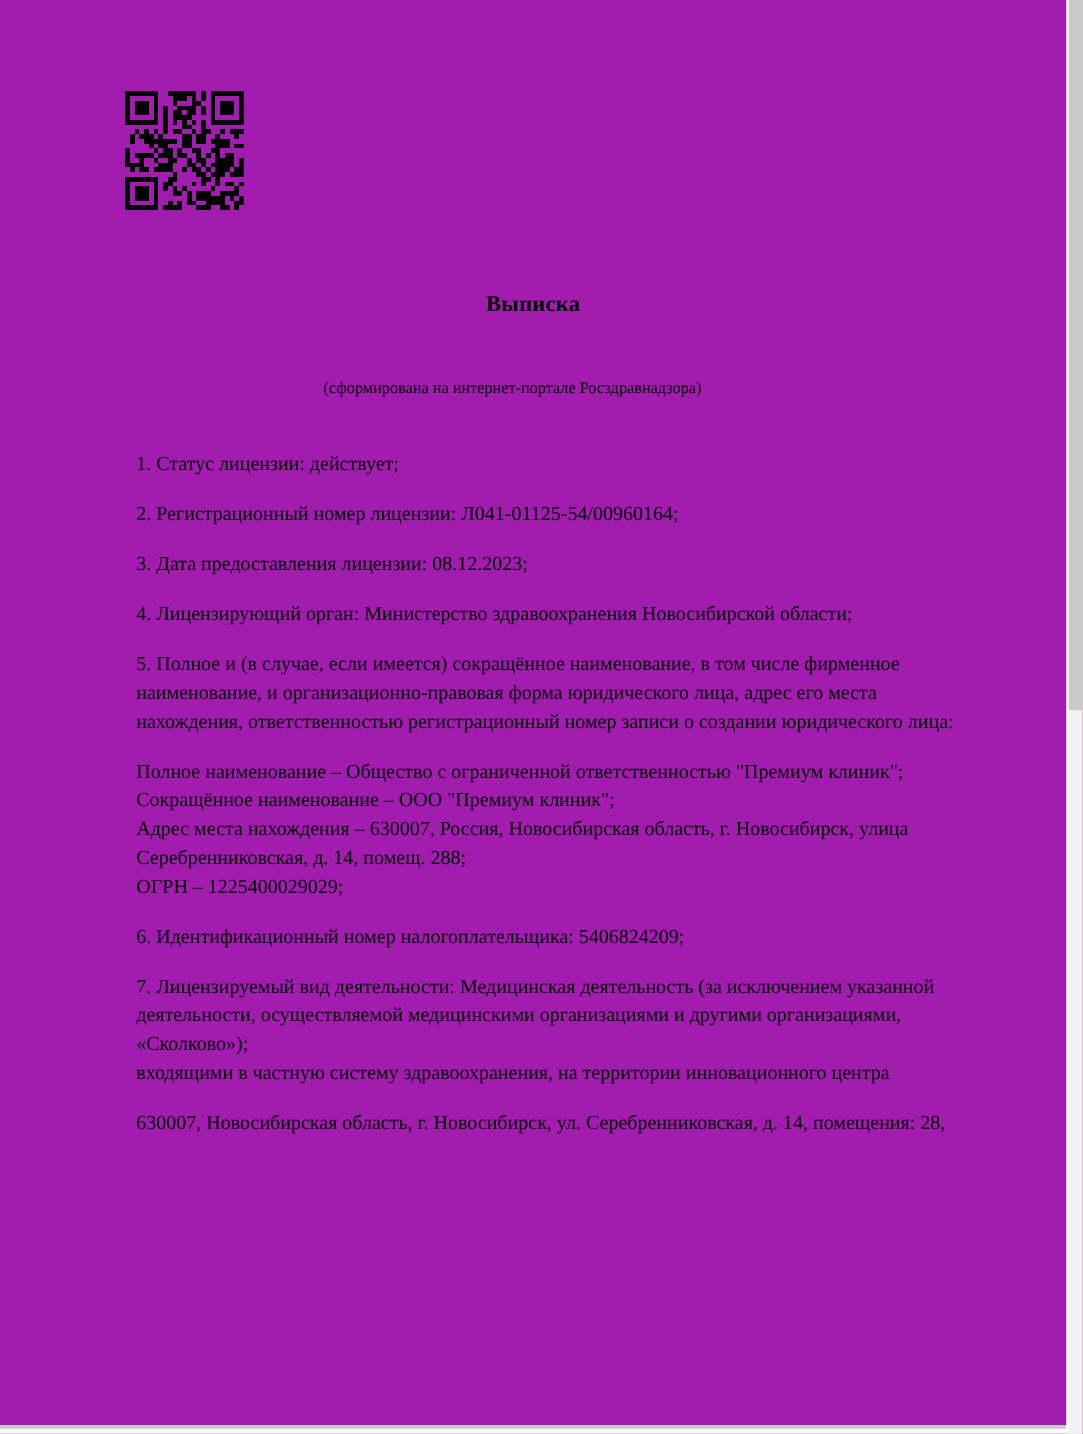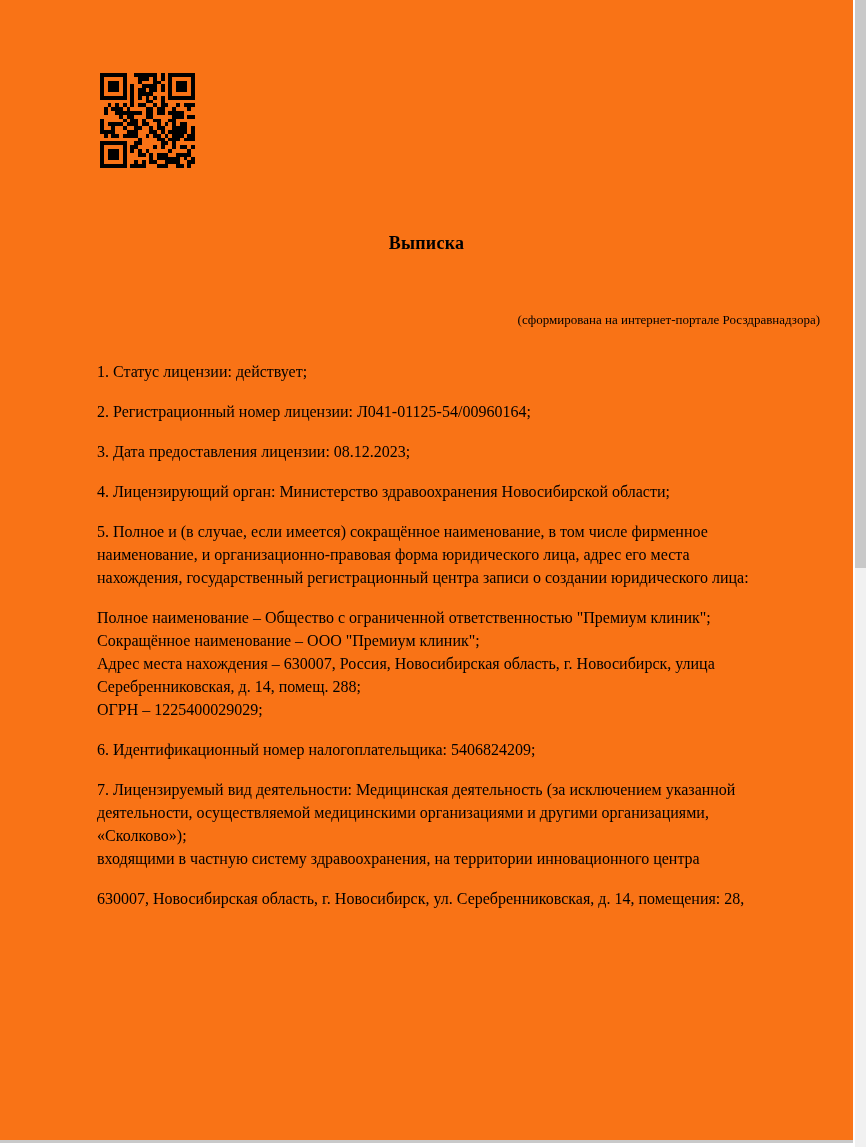--- a/index.html
+++ b/index.html
@@ -13,21 +13,21 @@
     background: #ffffff;
     overflow: hidden;
     font-family: "Liberation Serif", serif;
     color: #000000;
   }
   .page {
     position: absolute;
     left: 0; top: 0;
     width: 853px;
     height: 1140px;
-    background: #f97316;
+    background: #a21caf;
   }
   .page-bottom-edge {
     position: absolute;
     left: 0; top: 1140px;
     width: 853px;
     height: 3px;
     background: #c9c9c9;
   }
   .qr {
     position: absolute;
@@ -40,34 +40,34 @@
     left: 0; top: 231px;
     width: 853px;
     text-align: center;
     font-weight: bold;
     font-size: 18px;
     line-height: 25px;
     letter-spacing: 0.2px;
   }
   .subtitle {
     position: absolute;
-    left: 0; top: 312px;
+    left: 0; top: 302px;
     width: 820px;
-    text-align: right;
+    text-align: center;
     font-size: 13px;
     line-height: 16px;
   }
   .content {
     position: absolute;
     left: 97px; top: 360px;
     width: 716px;
     font-size: 16px;
     line-height: 23px;
   }
-  .para { margin: 0 0 17px 0; }
+  .para { margin: 0 0 17px 12px; }
   .line { white-space: nowrap; }
   .scroll-track {
     position: absolute;
     right: 0; top: 0;
     width: 11px;
     height: 1147px;
     background: #f1f1f1;
   }
   .scroll-thumb {
     position: absolute;
@@ -432,21 +432,21 @@
       <div class="line">3. Дата предоставления лицензии: 08.12.2023;</div>
     </div>
 
     <div class="para">
       <div class="line">4. Лицензирующий орган: Министерство здравоохранения Новосибирской области;</div>
     </div>
 
     <div class="para">
       <div class="line">5. Полное и (в случае, если имеется) сокращённое наименование, в том числе фирменное</div>
       <div class="line">наименование, и организационно-правовая форма юридического лица, адрес его места</div>
-      <div class="line">нахождения, государственный регистрационный центра записи о создании юридического лица:</div>
+      <div class="line">нахождения, ответственностью регистрационный номер записи о создании юридического лица:</div>
     </div>
 
     <div class="para">
       <div class="line">Полное наименование – Общество с ограниченной ответственностью "Премиум клиник";</div>
       <div class="line">Сокращённое наименование – ООО "Премиум клиник";</div>
       <div class="line">Адрес места нахождения – 630007, Россия, Новосибирская область, г. Новосибирск, улица</div>
       <div class="line">Серебренниковская, д. 14, помещ. 288;</div>
       <div class="line">ОГРН – 1225400029029;</div>
     </div>
 

